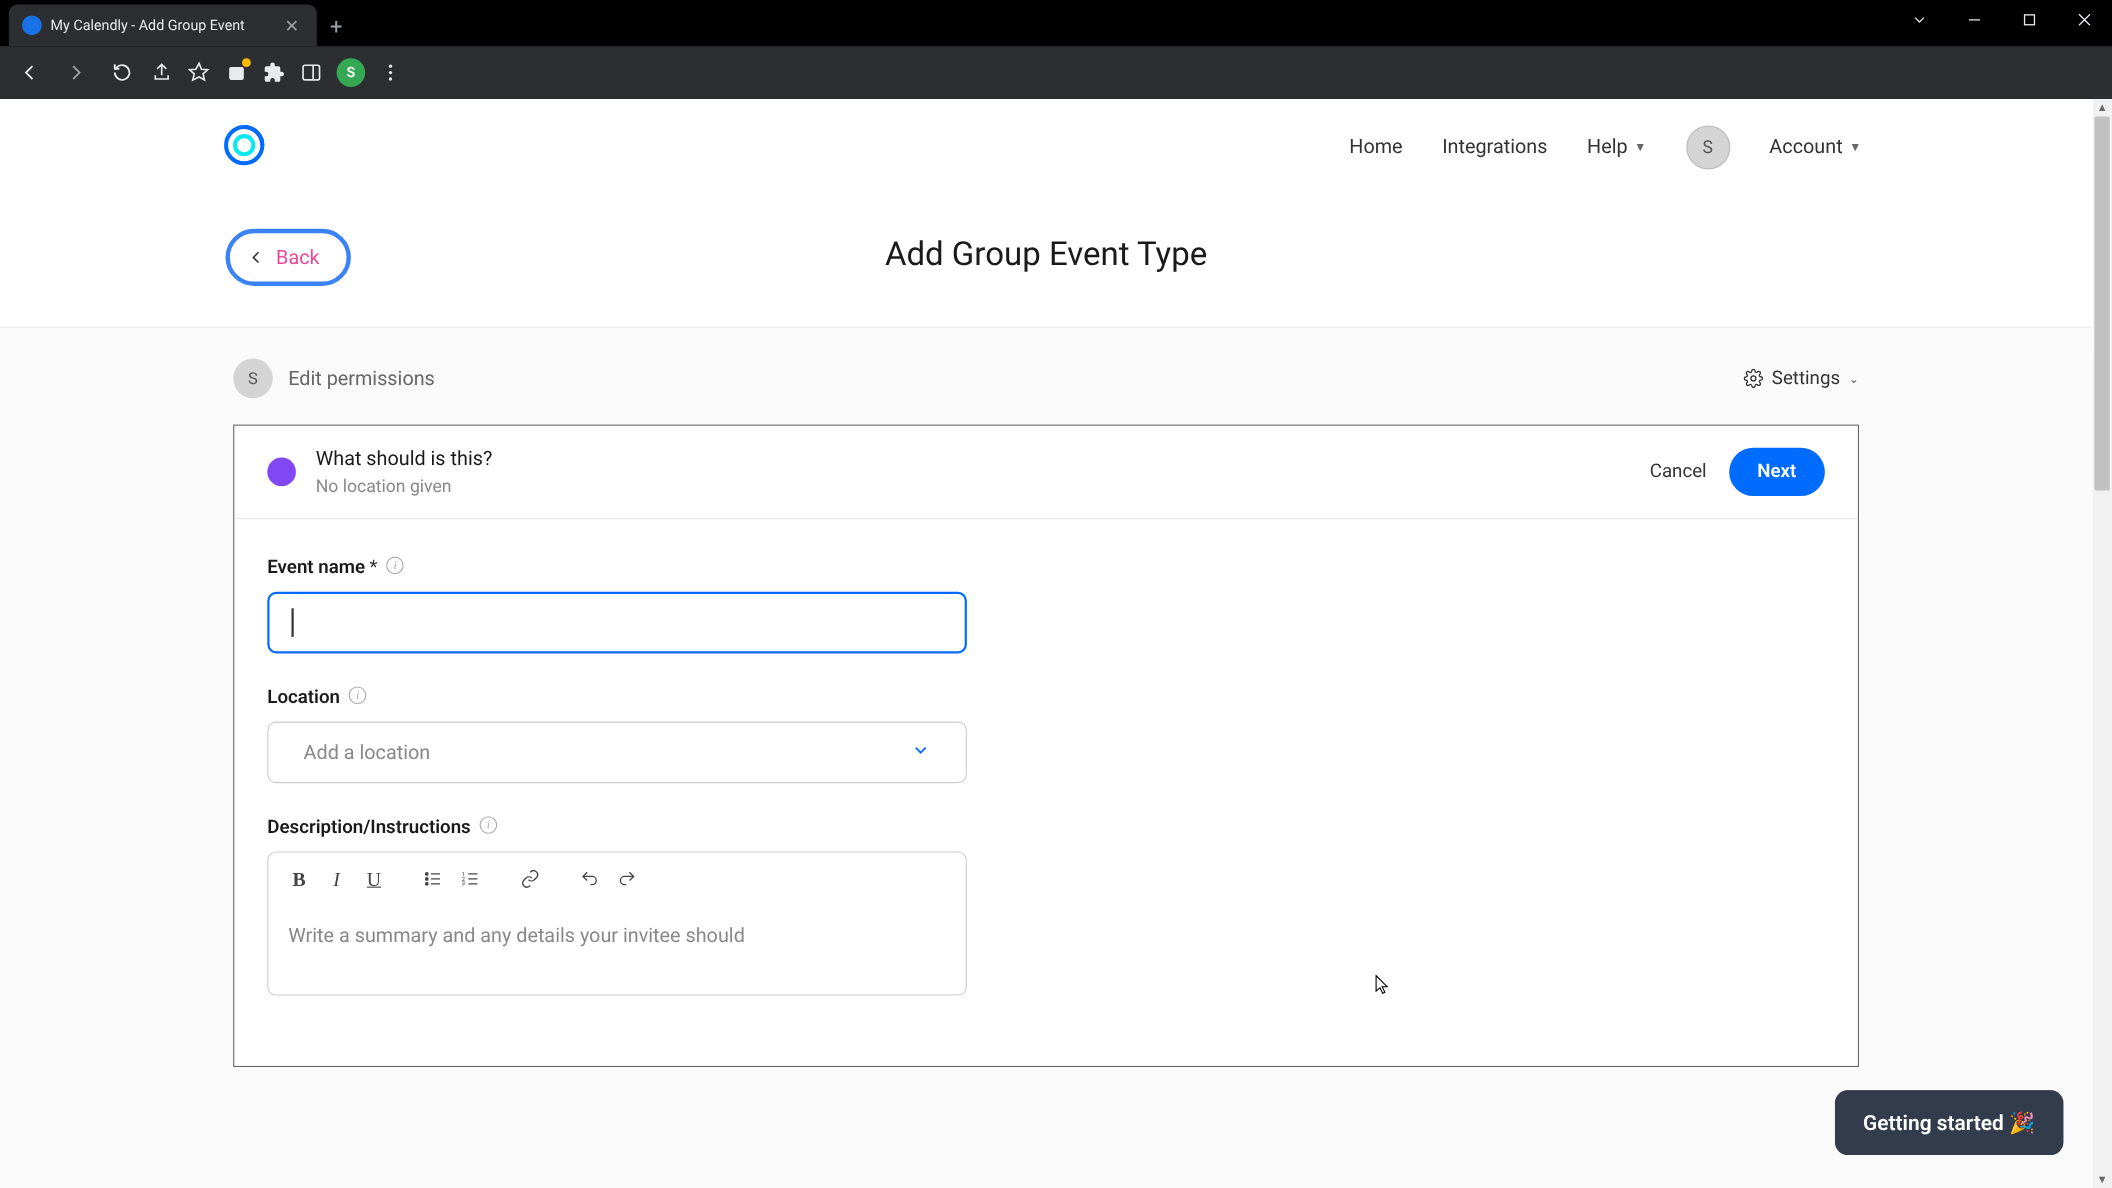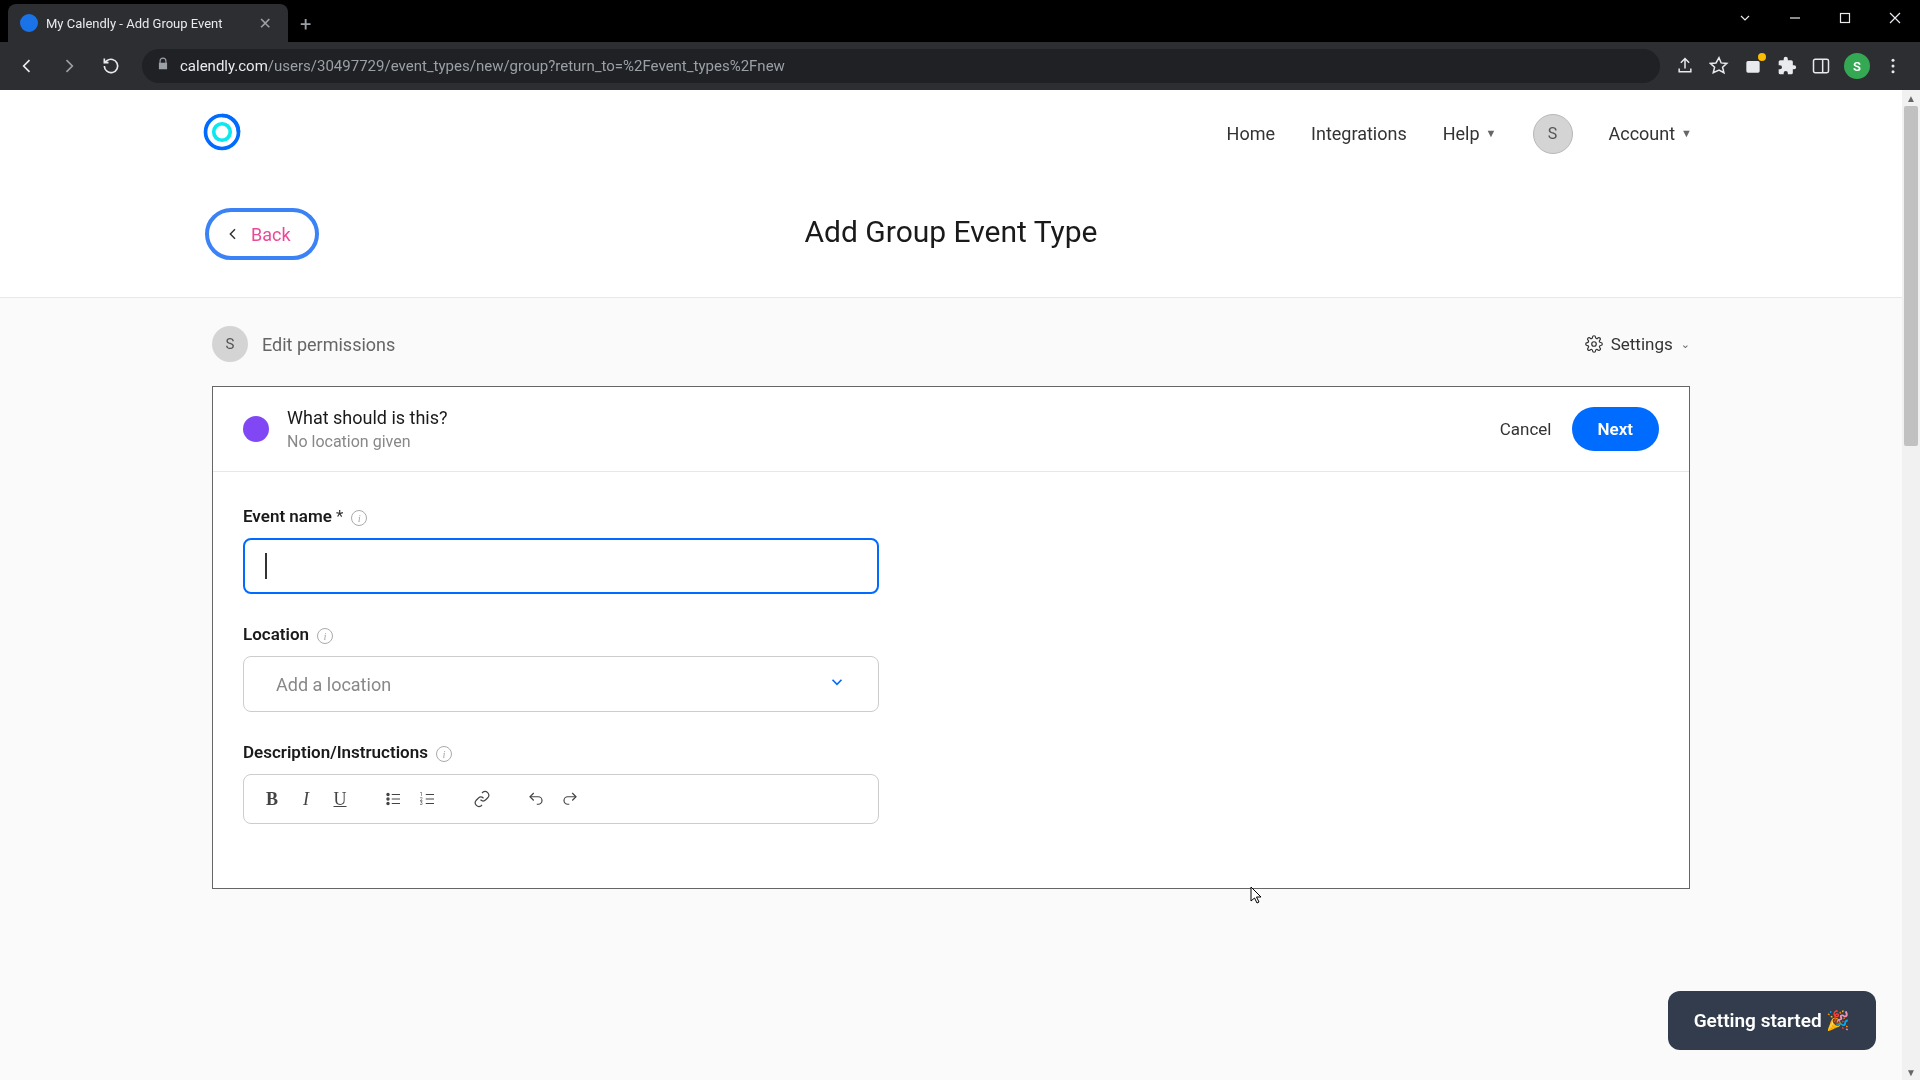--- a/index.html
+++ b/index.html
@@ -69,21 +69,21 @@
   .color-dot { width: 26px; height: 26px; border-radius: 50%; background: #8247f5; margin-right: 18px; }
   .card-title-block { flex: 1; }
   .card-title { font-size: 18px; color: #1a1a1a; margin-bottom: 4px; }
   .card-sub { font-size: 16px; color: #888; }
   .card-actions { display: flex; align-items: center; gap: 20px; }
   .cancel-link { color: #333; font-size: 17px; cursor: pointer; }
   .next-btn { background: #006bff; color: #fff; font-size: 17px; font-weight: 600; padding: 12px 26px; border: none; border-radius: 24px; cursor: pointer; }
 
   .card-body { padding: 34px 30px; }
   .field { max-width: 636px; margin-bottom: 30px; }
-  .field-label { font-size: 17px; color: #1a1a1a; font-weight: 600; margin-bottom: 12px; display: flex; align-items: flex-end; gap: 4px; }
+  .field-label { font-size: 17px; color: #1a1a1a; font-weight: 600; margin-bottom: 12px; display: flex; align-items: flex-start; gap: 4px; }
   .req-star { color: #333; font-weight: 400; }
   .info-icon { width: 16px; height: 16px; border: 1.5px solid #aaa; border-radius: 50%; display: inline-flex; align-items: center; justify-content: center; font-size: 11px; color: #aaa; margin-left: 4px; font-weight: 400; font-style: italic; font-family: serif; }
   .text-input-cursor { width: 2px; height: 26px; background: #333; margin-left: 4px; animation: blink 1s infinite; }
   .input-wrap { width: 100%; height: 56px; border: 2px solid #006bff; border-radius: 8px; padding: 0 16px; display: flex; align-items: center; }
   @keyframes blink { 50% { opacity: 0; } }
   
   .select-wrap { width: 100%; height: 56px; border: 1px solid #ccc; border-radius: 8px; padding: 0 32px; display: flex; align-items: center; justify-content: space-between; cursor: pointer; }
   .select-placeholder { color: #888; font-size: 18px; }
   .select-chevron { color: #006bff; }
   .select-chevron svg { width: 18px; height: 18px; stroke: #006bff; stroke-width: 2.2; fill: none; }
@@ -154,27 +154,20 @@
         <svg viewBox="0 0 24 24">
           <path d="M9 5l7 7-7 7"></path>
         </svg>
       </div>
     <div class="nav-btn enabled">
         <svg viewBox="0 0 24 24">
           <path d="M4 12a8 8 0 1 0 3-6.3L4 8"></path>
           <path d="M4 3v5h5"></path>
         </svg>
       </div>
-    <div class="url-field">
-      <span class="lock"><svg width="14" height="14" viewBox="0 0 24 24" fill="#9aa0a6">
-            <path d="M6 10V7a6 6 0 1 1 12 0v3h1v11H5V10h1zm2 0h8V7a4 4 0 1 0-8 0v3z"></path>
-          </svg></span>
-      <span class="domain">calendly.com</span>
-        <span>/users/30497729/event_types/new/group?return_to=%2Fevent_types%2Fnew</span>
-    </div>
     <div class="addr-icons">
       <div class="addr-icon">
           <svg viewBox="0 0 24 24" fill="none" stroke="#e8eaed" stroke-width="1.8">
             <path d="M12 3v12M7 8l5-5 5 5M5 15v4h14v-4"></path>
           </svg>
         </div>
       <div class="addr-icon">
           <svg viewBox="0 0 24 24" fill="none" stroke="#e8eaed" stroke-width="1.8">
             <path d="M12 2l2.6 6.3 6.8.6-5.1 4.5 1.6 6.6L12 16.8 5.1 20l1.6-6.6L1.6 8.9l6.8-.6z"></path>
           </svg>
@@ -351,20 +344,21 @@
                       <path d="M4 9h11a5 5 0 0 1 0 10h-2"></path>
                     </svg>
                   </div>
                 <div class="rte-btn">
                     <svg viewBox="0 0 24 24">
                       <path d="M15 14l5-5-5-5"></path>
                       <path d="M20 9H9a5 5 0 0 0 0 10h2"></path>
                     </svg>
                   </div>
               </div>
+              <div class="rte-body">Write a summary and any details your invitee should</div>
             </div>
           </div>
 
         </div>
       </div>
 
       <div class="cursor-arrow">
         <svg viewBox="0 0 14 20">
             <path d="M1 1l0 14 3.5-3 2.5 5 2-1-2.5-5 4.5 0z" fill="#fff" stroke="#000" stroke-width="1"></path>
           </svg>

